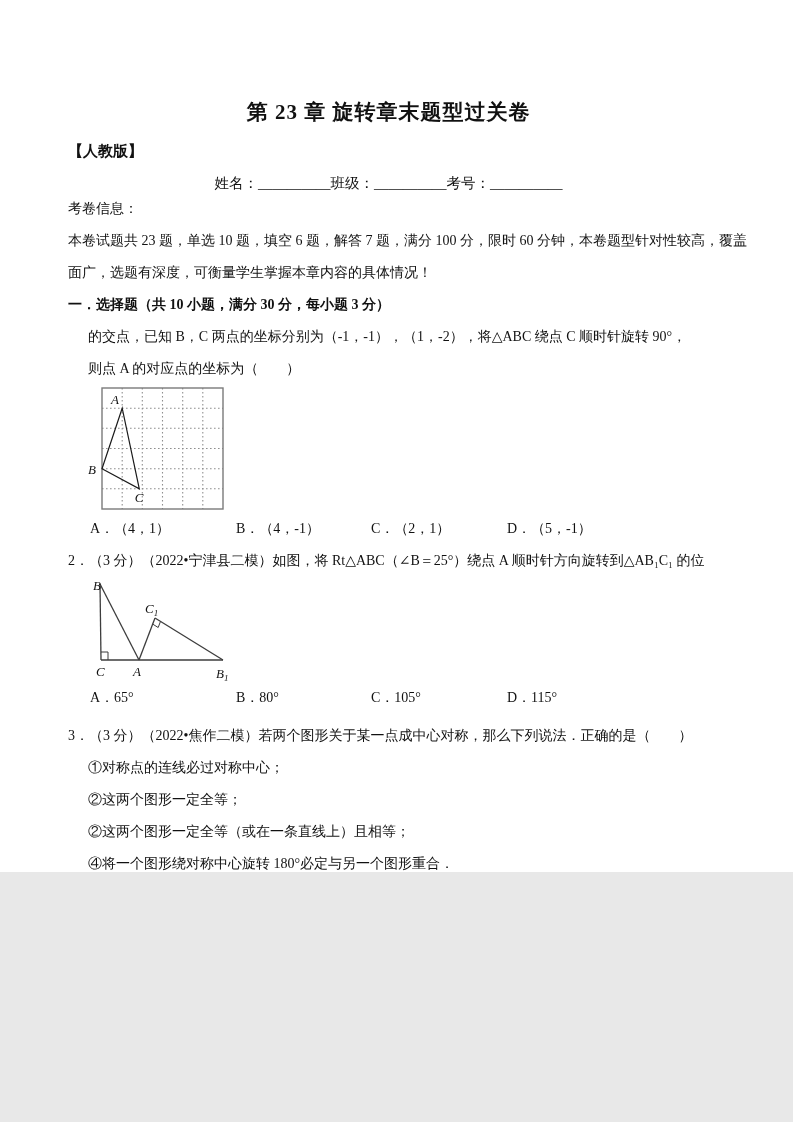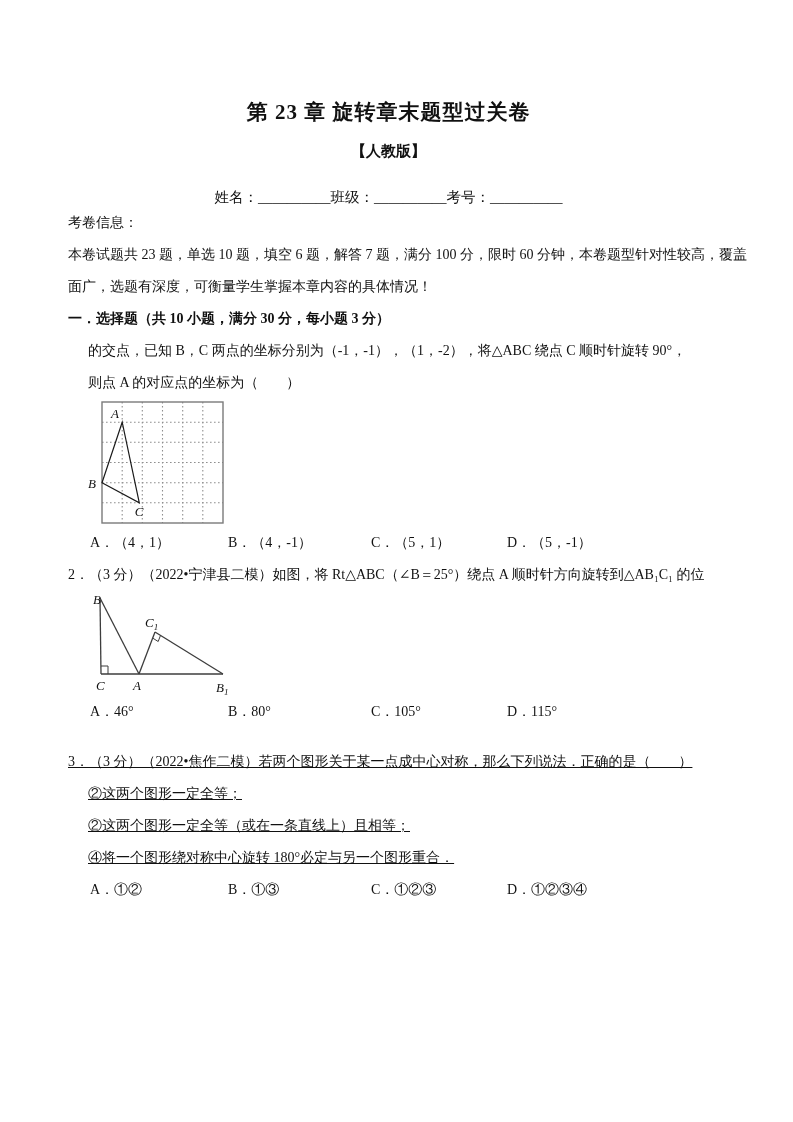--- a/index.html
+++ b/index.html
@@ -1,36 +1,36 @@
 <!DOCTYPE html>
 <html lang="zh"><head>
 <meta charset="utf-8">
 <style>
   html,body{margin:0;padding:0;background:#e8e8e8;}
   .page{
-    width:793px;height:1122px;background:#ffffff;margin:0 auto;
+    width:793px;height:872px;background:#ffffff;margin:0 auto;
     font-family:"Liberation Serif","DejaVu Serif",serif;color:#111;
     box-sizing:border-box;padding:98px 84px 0 68px;position:relative;overflow:hidden;
   }
   .title{text-align:center;font-size:21px;font-weight:bold;line-height:28px;letter-spacing:1px;}
-  .edition{text-align:center;font-size:15px;font-weight:bold;line-height:20px;margin-top:15px;}
+  .edition{text-align:left;font-size:15px;font-weight:bold;line-height:20px;margin-top:15px;}
   .exam-meta{text-align:center;font-size:14.5px;line-height:20px;margin-top:15px;}
-  .name-line{text-align:center;font-size:14.5px;line-height:20px;margin-top:26px;}
+  .name-line{text-align:center;font-size:14.5px;line-height:20px;margin-top:12px;}
   .name-line span{white-space:pre;}
   .bline{font-size:14px;line-height:32px;white-space:nowrap;}
   .sec-heading{font-weight:bold;}
   .info-heading{margin-top:0;}
   .indent{padding-left:20px;}
   .opts{position:relative;height:32px;font-size:14px;}
   .opts span{position:absolute;line-height:32px;white-space:nowrap;}
-  .opt1{left:22px;}.opt2{left:160px;}.opt3{left:303px;}.opt4{left:439px;}
+  .opt1{left:22px;}.opt2{left:168px;}.opt3{left:303px;}.opt4{left:439px;}
   .fig{display:block;}
   .fig1wrap{height:128px;margin-left:20px;}
   .fig2wrap{height:105px;margin-left:25px;}
-  .q3block{margin-top:18px;text-decoration:underline;}
+  .q3block{margin-top:6px;}
   svg text{font-family:"Liberation Serif","DejaVu Serif",serif;font-style:italic;font-size:13px;fill:#111;}
   svg .sub{font-size:9px;}
 </style>
 </head>
 <body>
 
 <div class="page">
 
   <div class="title">第 23 章 旋转章末题型过关卷</div>
 
@@ -69,21 +69,21 @@
       <polygon points="34.2,23.2 14,83.7 51.3,103.8" fill="none" stroke="#1a1a1a" stroke-width="1.2"></polygon>
       <text x="27" y="19" text-anchor="middle">A</text>
       <text x="0" y="89">B</text>
       <text x="51" y="117" text-anchor="middle">C</text>
     </svg>
   </div>
 
   <div class="opts">
     <span class="opt1">A．（4，1）</span>
     <span class="opt2">B．（4，-1）</span>
-    <span class="opt3">C．（5，1）</span>
+    <span class="opt3">C．（2，1）</span>
     <span class="opt4">D．（5，-1）</span>
   </div>
 
   <div class="bline">2．（3 分）（2022•宁津县二模）如图，将 Rt△ABC（∠B＝25°）绕点 A 顺时针方向旋转到△AB₁C₁ 的位</div>
 
   <div class="fig2wrap">
     <svg class="fig" width="155" height="105" viewBox="0 0 155 105">
       <g stroke="#3d3d3d" stroke-width="1.3" fill="none">
         <line x1="8" y1="83" x2="130" y2="83"></line>
         <line x1="8" y1="83" x2="7" y2="7"></line>
@@ -97,28 +97,29 @@
       </g>
       <text x="0" y="13">B</text>
       <text x="3" y="99">C</text>
       <text x="44" y="99" text-anchor="middle">A</text>
       <text x="52" y="36"><tspan>C</tspan><tspan class="sub" dy="3">1</tspan></text>
       <text x="123" y="101"><tspan>B</tspan><tspan class="sub" dy="3">1</tspan></text>
     </svg>
   </div>
 
   <div class="opts">
-    <span class="opt1">A．46°</span>
+    <span class="opt1">A．65°</span>
     <span class="opt2">B．80°</span>
     <span class="opt3">C．105°</span>
     <span class="opt4">D．115°</span>
   </div>
 
   <div class="q3block">
     <div class="bline">3．（3 分）（2022•焦作二模）若两个图形关于某一点成中心对称，那么下列说法．正确的是（　　）</div>
+    <div class="bline indent">①对称点的连线必过对称中心；</div>
     <div class="bline indent">②这两个图形一定全等；</div>
     <div class="bline indent">②这两个图形一定全等（或在一条直线上）且相等；</div>
     <div class="bline indent">④将一个图形绕对称中心旋转 180°必定与另一个图形重合．</div>
     <div class="opts">
       <span class="opt1">A．①②</span>
       <span class="opt2">B．①③</span>
       <span class="opt3">C．①②③</span>
       <span class="opt4">D．①②③④</span>
     </div>
   </div>

